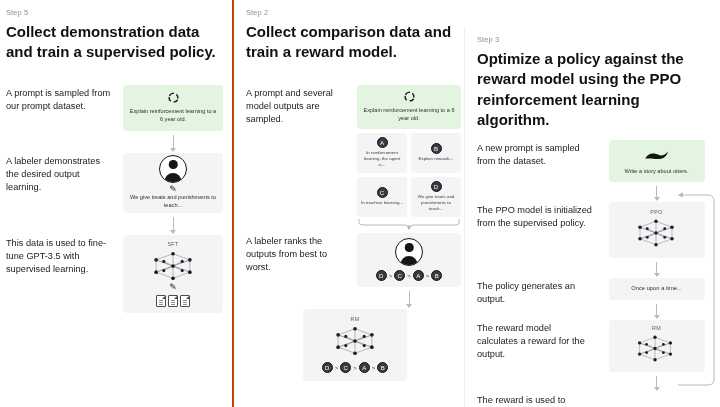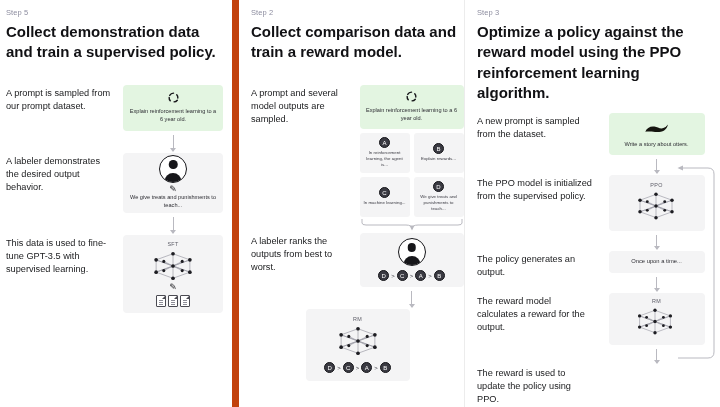--- a/index.html
+++ b/index.html
@@ -7,22 +7,22 @@
     width:720px;height:407px;
     background:#ffffff;
     font-family:"Liberation Sans","DejaVu Sans",sans-serif;
     color:#202123;
     overflow:hidden;
   }
   .board{position:relative;width:720px;height:407px;display:flex;}
 
   .col{position:relative;box-sizing:border-box;}
   .col-1{width:232px;padding:8px 0 0 6px;}
-  .col-2{width:232px;padding:8px 0 0 12px;border-left:7px solid #c2410c;}
-  .col-3{width:256px;padding:8px 0 0 12px;border-left:1px solid #ececec;}
+  .col-2{width:232px;padding:8px 0 0 12px;border-left:2px solid #c2410c;}
+  .col-3{width:256px;padding:8px 0 0 12px;border-left:1px solid #ececec;margin-top:27px;}
 
   .step-label{font-size:7.5px;color:#8e8ea0;letter-spacing:.1px;margin:0 0 5px 0;}
   .step-title{font-size:15px;font-weight:bold;line-height:1.35;color:#111114;margin:0;max-width:210px;}
   .col-3 .step-title{max-width:232px;}
 
   .flow{position:relative;margin-top:22px;}
   .row{display:flex;align-items:flex-start;}
   .caption{
     font-size:9.2px;line-height:1.42;color:#202123;
     width:108px;flex:0 0 108px;padding-top:2px;
@@ -117,21 +117,21 @@
                 </g>
               </svg>
             </span>
             <div class="boxtext">Explain reinforcement learning to a 6 year old.</div>
           </div>
           <div class="arrow" style="height:16px;"></div>
         </div>
       </div>
 
       <div class="row" style="margin-top:-2px;">
-        <div class="caption">A labeler demonstrates the desired output behavior.</div>
+        <div class="caption">A labeler demonstrates the desired output learning.</div>
         <div class="node-col">
           <div class="box" style="width:100px;height:60px;">
             <span class="person">
                 <i class="head"></i>
                 <i class="body"></i>
               </span>
             <span class="pencil">✎</span>
             <div class="boxtext">We give treats and punishments to teach...</div>
           </div>
           <div class="arrow" style="height:16px;"></div>

